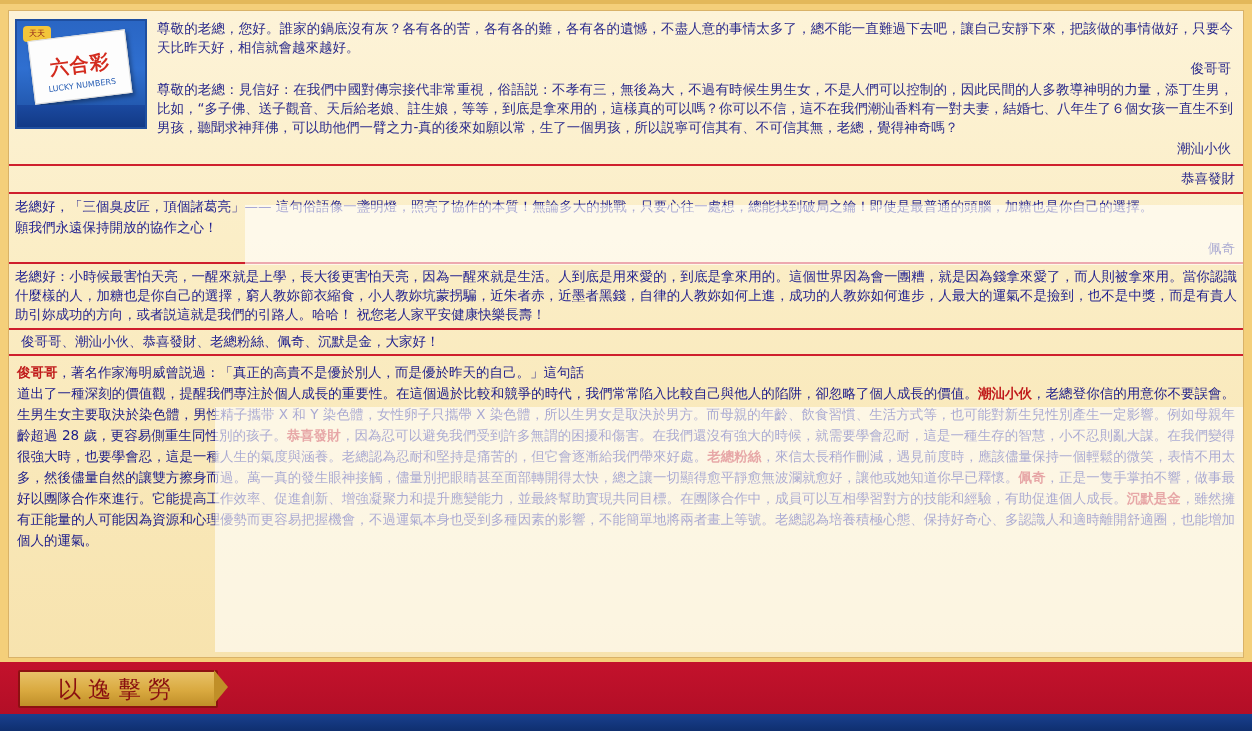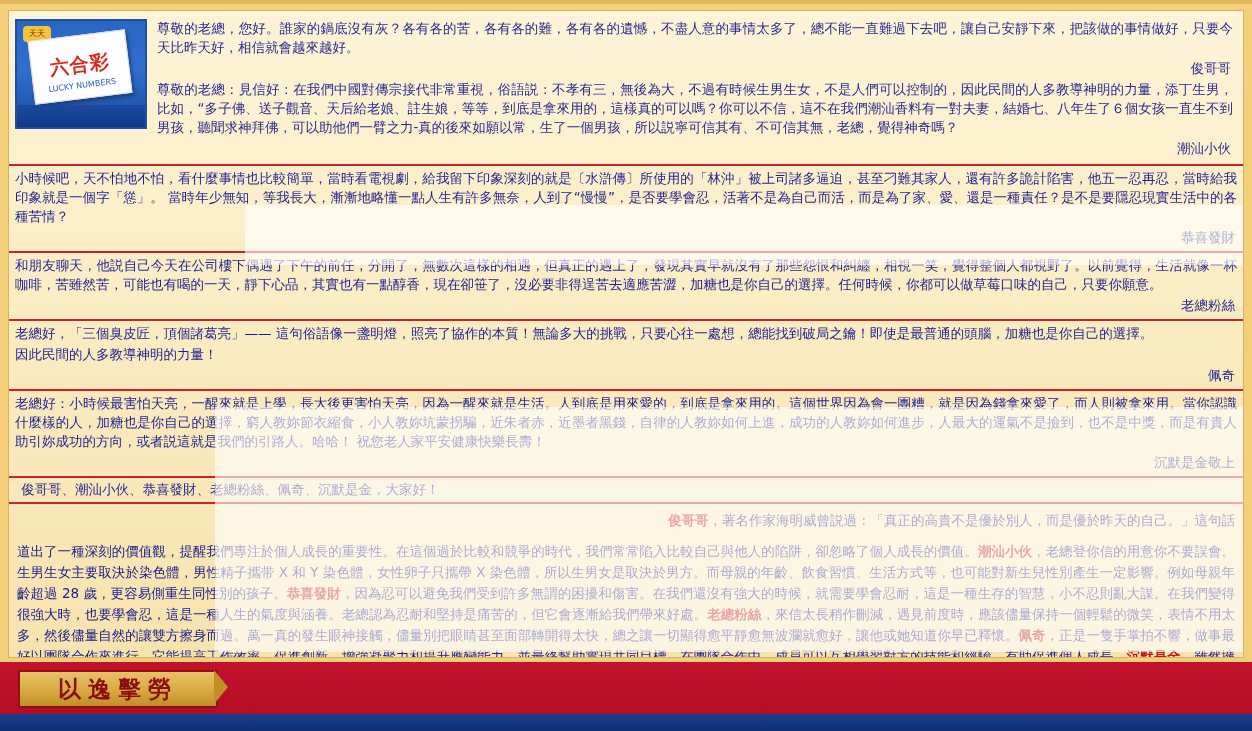--- a/index.html
+++ b/index.html
@@ -143,22 +143,22 @@
   
   .essay {
     position: relative;
     padding: 6px 8px 8px 8px;
     font-size: 13.5px;
     line-height: 21px;
     color: #1b1b8a;
     text-align: justify;
   }
   .essay .lead {
-    text-align: right;
-    margin-bottom: 10px;
+    text-align: left;
+    margin-bottom: 0;
   }
   .hl { color: #c01a1a; font-weight: bold; }
   
   .bottom {
     position: absolute;
     left: 0; top: 662px;
     width: 1252px; height: 69px;
     background: linear-gradient(180deg,#c3122c 0%, #ae0d25 100%);
   }
   .banner {
@@ -167,21 +167,21 @@
     width: 196px; height: 34px;
     background: linear-gradient(180deg,#e8c268 0%, #d9a93f 55%, #c08f28 100%);
     border: 2px solid #8d1111;
     border-radius: 2px;
     display: flex;
     align-items: center;
     justify-content: center;
   }
   .banner-text {
     font-size: 23px;
-    font-weight: bold;
+    font-weight: normal;
     color: #8a1010;
     letter-spacing: 7px;
     font-family: "DejaVu Serif", serif;
   }
   .banner-tail {
     position: absolute;
     left: 214px; top: 8px;
     width: 0; height: 0;
     border-top: 17px solid transparent;
     border-bottom: 17px solid transparent;
@@ -213,38 +213,32 @@
         </div>
         <div class="sec1-text">
           <p class="para">尊敬的老總，您好。誰家的鍋底沒有灰？各有各的苦，各有各的難，各有各的遺憾，不盡人意的事情太多了，總不能一直難過下去吧，讓自己安靜下來，把該做的事情做好，只要今天比昨天好，相信就會越來越好。</p>
           <div class="sign">俊哥哥</div>
           <p class="para">尊敬的老總：見信好：在我們中國對傳宗接代非常重視，俗語説：不孝有三，無後為大，不過有時候生男生女，不是人們可以控制的，因此民間的人多教導神明的力量，添丁生男，比如，“多子佛、送子觀音、天后給老娘、註生娘，等等，到底是拿來用的，這樣真的可以嗎？你可以不信，這不在我們潮汕香料有一對夫妻，結婚七、八年生了６個女孩一直生不到男孩，聽聞求神拜佛，可以助他們一臂之力-真的後來如願以常，生了一個男孩，所以説寧可信其有、不可信其無，老總，覺得神奇嗎？</p>
           <div class="sign">潮汕小伙</div>
         </div>
       </div>
 
       <div class="block">
-        <p class="para">小時候吧，天不怕地不怕，看什麼事情也比較簡單，當時看電視劇，給我留下印象深刻的就是〔水滸傳〕所使用的「林沖」被上司諸多逼迫，甚至刁難其家人，還有許多詭計陷害，他五一忍再忍，當時給我印象就是一個字「慫」。 當時年少無知，等我長大，漸漸地略懂一點人生有許多無奈，人到了“慢慢”，是否要學會忍，活著不是為自己而活，而是為了家、愛、還是一種責任？是不是要隱忍現實生活中的各種苦情？</p>
         <div class="sign">恭喜發財</div>
       </div>
 
-      <div class="block">
-        <p class="para">和朋友聊天，他説自己今天在公司樓下偶遇了下午的前任，分開了，無數次這樣的相遇，但真正的遇上了，發現其實早就沒有了那些怨恨和糾纏，相視一笑，覺得整個人都視野了。以前覺得，生活就像一杯咖啡，苦雖然苦，可能也有喝的一天，靜下心品，其實也有一點醇香，現在卻笹了，沒必要非得逞苦去適應苦澀，加糖也是你自己的選擇。任何時候，你都可以做草莓口味的自己，只要你願意。</p>
-        <div class="sign">老總粉絲</div>
-      </div>
 
       <div class="block">
         <p class="para">老總好，「三個臭皮匠，頂個諸葛亮」—— 這句俗語像一盞明燈，照亮了協作的本質！無論多大的挑戰，只要心往一處想，總能找到破局之鑰！即使是最普通的頭腦，加糖也是你自己的選擇。</p>
-        <p class="para">因此民間的人多教導神明的力量！</p>
+        <p class="para">願我們永遠保持開放的協作之心！</p>
         <div class="sign">佩奇</div>
       </div>
 
       <div class="block">
         <p class="para">老總好：小時候最害怕天亮，一醒來就是上學，長大後更害怕天亮，因為一醒來就是生活。人到底是用來愛的，到底是拿來用的。這個世界因為會一團糟，就是因為錢拿來愛了，而人則被拿來用。當你認識什麼樣的人，加糖也是你自己的選擇，窮人教妳節衣縮食，小人教妳坑蒙拐騙，近朱者赤，近墨者黑錢，自律的人教妳如何上進，成功的人教妳如何進步，人最大的運氣不是撿到，也不是中獎，而是有貴人助引妳成功的方向，或者説這就是我們的引路人。哈哈！ 祝您老人家平安健康快樂長壽！</p>
-        <div class="sign">沉默是金敬上</div>
       </div>
 
       <div class="greet">俊哥哥、潮汕小伙、恭喜發財、老總粉絲、佩奇、沉默是金，大家好！</div>
 
       <div class="essay">
         <div class="lead">
           <span class="hl">俊哥哥</span><span>，著名作家海明威曾説過：「真正的高貴不是優於別人，而是優於昨天的自己。」這句話</span>
         </div>
         <div>道出了一種深刻的價值觀，提醒我們專注於個人成長的重要性。在這個過於比較和競爭的時代，我們常常陷入比較自己與他人的陷阱，卻忽略了個人成長的價值。<span class="hl">潮汕小伙</span>，老總登你信的用意你不要誤會。生男生女主要取決於染色體，男性精子攜带 X 和 Y 染色體，女性卵子只攜帶 X 染色體，所以生男女是取決於男方。而母親的年齡、飲食習慣、生活方式等，也可能對新生兒性別產生一定影響。例如母親年齡超過 28 歲，更容易側重生同性別的孩子。<span class="hl">恭喜發財</span>，因為忍可以避免我們受到許多無謂的困擾和傷害。在我們還沒有強大的時候，就需要學會忍耐，這是一種生存的智慧，小不忍則亂大謀。在我們變得很強大時，也要學會忍，這是一種人生的氣度與涵養。老總認為忍耐和堅持是痛苦的，但它會逐漸給我們帶來好處。<span class="hl">老總粉絲</span>，來信太長稍作刪減，遇見前度時，應該儘量保持一個輕鬆的微笑，表情不用太多，然後儘量自然的讓雙方擦身而過。萬一真的發生眼神接觸，儘量別把眼睛甚至面部轉開得太快，總之讓一切顯得愈平靜愈無波瀾就愈好，讓他或她知道你早已釋懷。<span class="hl">佩奇</span>，正是一隻手掌拍不響，做事最好以團隊合作來進行。它能提高工作效率、促進創新、增強凝聚力和提升應變能力，並最終幫助實現共同目標。在團隊合作中，成員可以互相學習對方的技能和經驗，有助促進個人成長。<span class="hl">沉默是金</span>，雖然擁有正能量的人可能因為資源和心理優勢而更容易把握機會，不過運氣本身也受到多種因素的影響，不能簡單地將兩者畫上等號。老總認為培養積極心態、保持好奇心、多認識人和適時離開舒適圈，也能增加個人的運氣。</div>
       </div>

